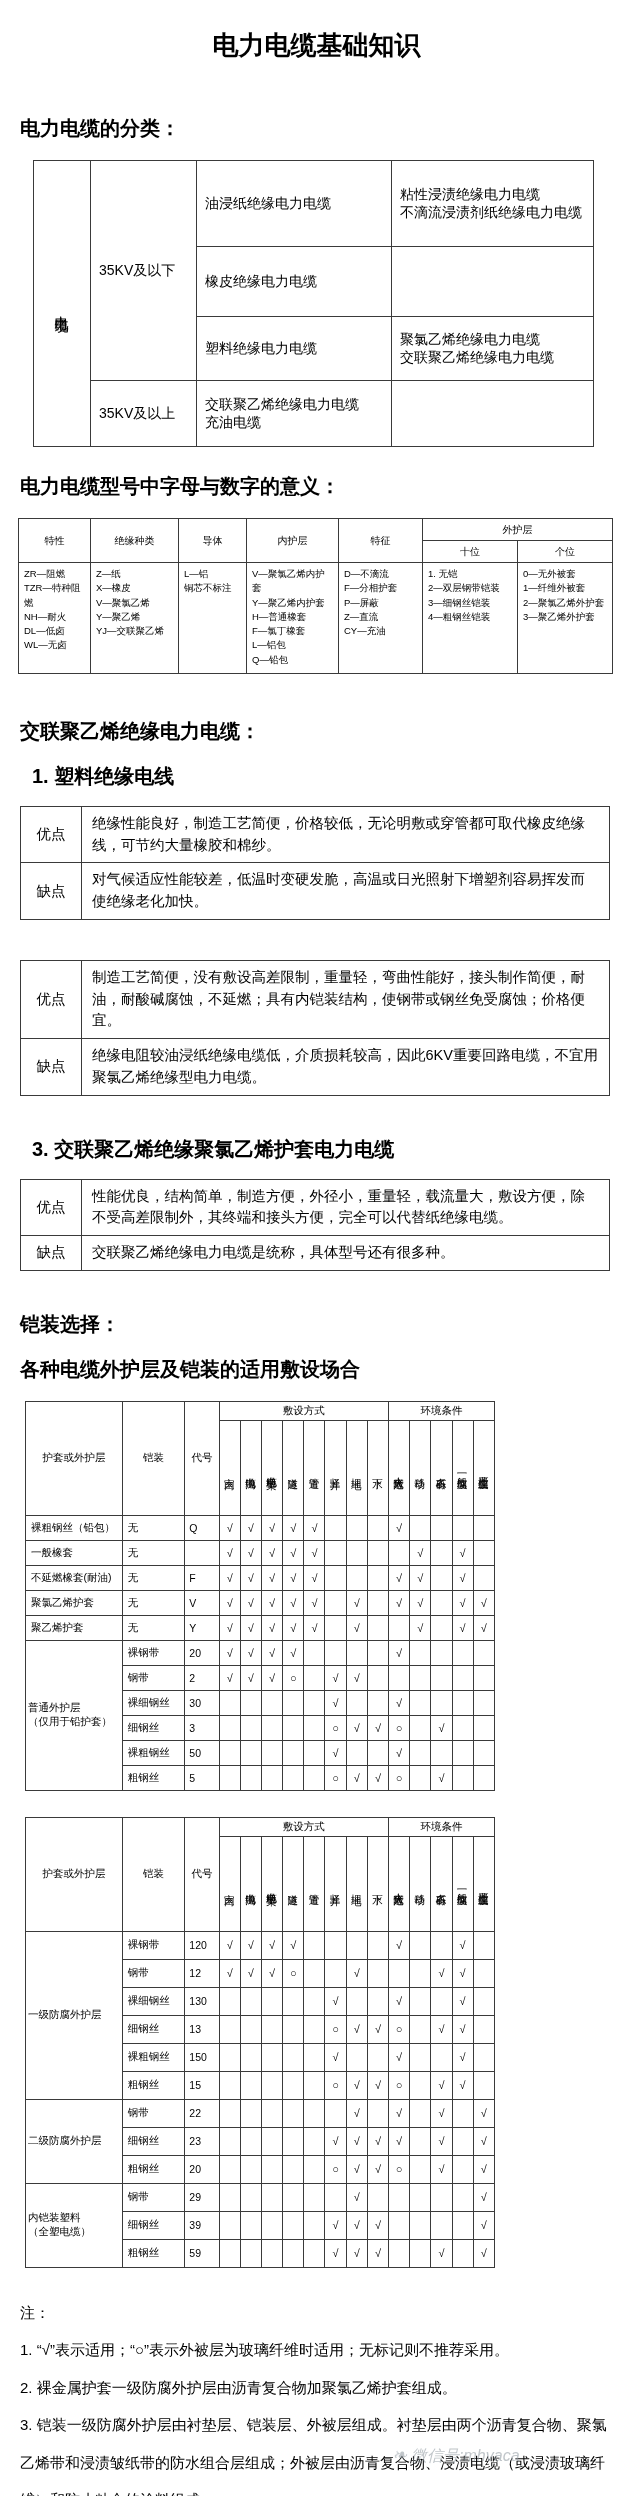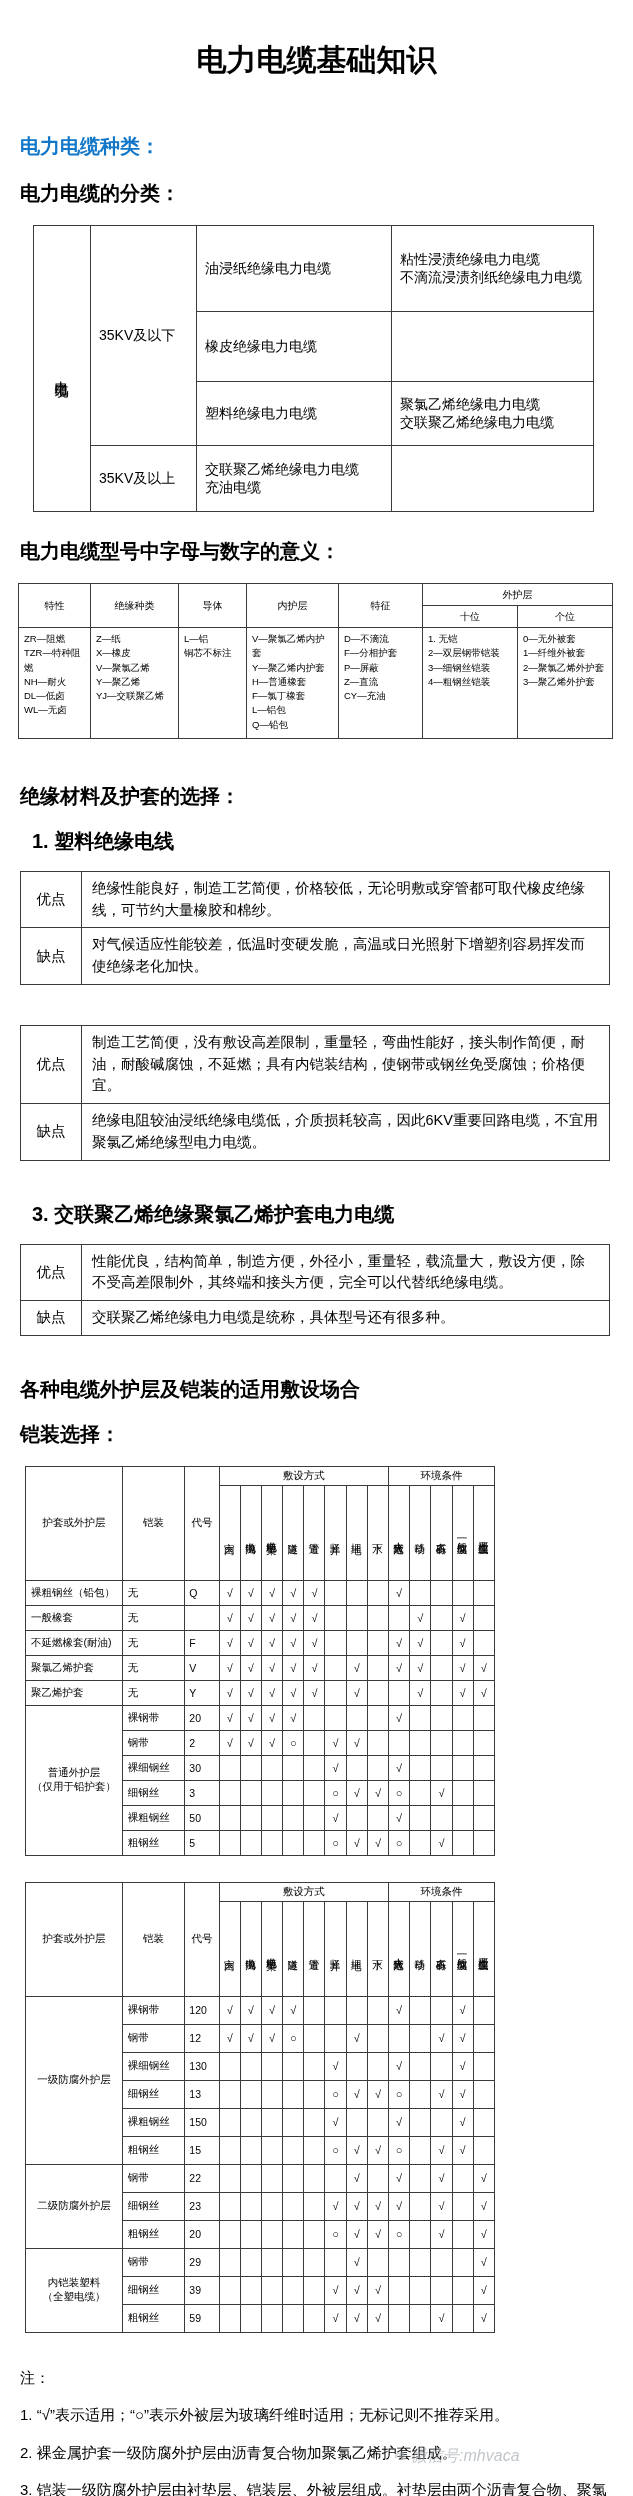--- a/index.html
+++ b/index.html
@@ -1,19 +1,19 @@
 <!DOCTYPE html>
 <html><head>
 <meta charset="utf-8">
 <style>
   html,body{margin:0;padding:0;background:#fff;}
   body{width:633px;min-height:2496px;position:relative;color:#000;
        font-family:"Liberation Sans",sans-serif;overflow:hidden;}
   .content{padding:16px 20px 26px 20px;}
-  .title{text-align:center;font-size:30px;font-weight:bold;margin:24px 0 52px 0;}
+  .title{text-align:center;font-size:26px;font-weight:bold;margin:12px 0 52px 0;}
   .blue-heading{color:#1277c8;font-size:20px;font-weight:bold;margin:0 0 20px 0;}
   .section-heading{font-size:20px;font-weight:bold;margin:0 0 18px 0;}
   .sub-heading{font-size:20px;font-weight:bold;margin:0 0 16px 12px;}
   table{border-collapse:collapse;table-layout:fixed;}
   td,th{border:1px solid #3a3a3a;vertical-align:middle;word-break:break-all;}
   .preline{white-space:pre-line;}
   .vert{writing-mode:vertical-rl;text-orientation:upright;display:inline-block;letter-spacing:1px;}
 
   
   .t-class{width:560px;margin:0 0 26px 13px;font-size:14px;}
@@ -30,41 +30,40 @@
   .t-pc{width:590px;margin:0 0 40px 0;font-size:14.5px;}
   .t-pc .lbl{width:58px;text-align:center;}
   .t-pc .txt{padding:6px 10px;line-height:1.5;}
 
   
   .t-armor{width:470px;margin:0 0 26px 5px;font-size:10.5px;}
   .t-armor th{font-weight:normal;font-size:10.5px;padding:2px 1px;}
   .t-armor .vrow th{height:90px;vertical-align:middle;}
   .t-armor td{padding:1px 2px;}
   .t-armor td.nm{padding-left:5px;}
-  .t-armor td.grp{text-align:center;padding-left:2px;}
+  .t-armor td.grp{text-align:left;padding-left:2px;}
   .t-armor td.ar{padding-left:5px;}
   .t-armor td.cd{padding-left:4px;}
   .t-armor td.c{text-align:center;font-size:11px;padding:0;}
   .t-armor tbody tr{height:25px;}
   .t-b tbody tr{height:28px;}
 
   .notes{font-size:15px;line-height:2.5;margin-top:10px;}
   .notes .note-line{margin:0;}
   .watermark{position:absolute;top:2444px;left:392px;color:#98a1a8;opacity:.6;
              font-size:16px;font-style:italic;white-space:nowrap;}
   .watermark .wm-icon{font-size:18px;margin-right:4px;}
 </style>
 </head>
 <body>
 
 <div class="content">
 
   <div class="title">电力电缆基础知识</div>
 
-  <div class="blue-heading">电力电缆种类：</div>
   <div class="section-heading">电力电缆的分类：</div>
 
   <table class="t-class">
     <colgroup>
         <col style="width:57px">
         <col style="width:106px">
         <col style="width:195px">
         <col style="width:202px">
       </colgroup>
     <tbody>
@@ -149,21 +148,21 @@
 3—细钢丝铠装
 4—粗钢丝铠装</td>
         <td class="preline">0—无外被套
 1—纤维外被套
 2—聚氯乙烯外护套
 3—聚乙烯外护套</td>
       </tr>
     </tbody>
   </table>
 
-  <div class="section-heading">绝缘材料及护套的选择：</div>
+  <div class="section-heading">交联聚乙烯绝缘电力电缆：</div>
 
   <div class="sub-heading">1. 塑料绝缘电线</div>
   <table class="t-pc">
     <tbody>
       <tr>
         <td class="lbl">优点</td>
         <td class="txt">绝缘性能良好，制造工艺简便，价格较低，无论明敷或穿管都可取代橡皮绝缘线，可节约大量橡胶和棉纱。</td>
       </tr>
       <tr>
         <td class="lbl">缺点</td>
@@ -192,22 +191,22 @@
         <td class="lbl">优点</td>
         <td class="txt">性能优良，结构简单，制造方便，外径小，重量轻，载流量大，敷设方便，除不受高差限制外，其终端和接头方便，完全可以代替纸绝缘电缆。</td>
       </tr>
       <tr>
         <td class="lbl">缺点</td>
         <td class="txt">交联聚乙烯绝缘电力电缆是统称，具体型号还有很多种。</td>
       </tr>
     </tbody>
   </table>
 
+  <div class="section-heading">铠装选择：</div>
   <div class="section-heading">各种电缆外护层及铠装的适用敷设场合</div>
-  <div class="section-heading">铠装选择：</div>
 
   <table class="t-armor t-a">
     <colgroup>
         <col style="width:96px">
         <col style="width:62px">
         <col style="width:34px">
       <col span="13" style="width:21px">
       </colgroup>
     <thead>
       <tr>

